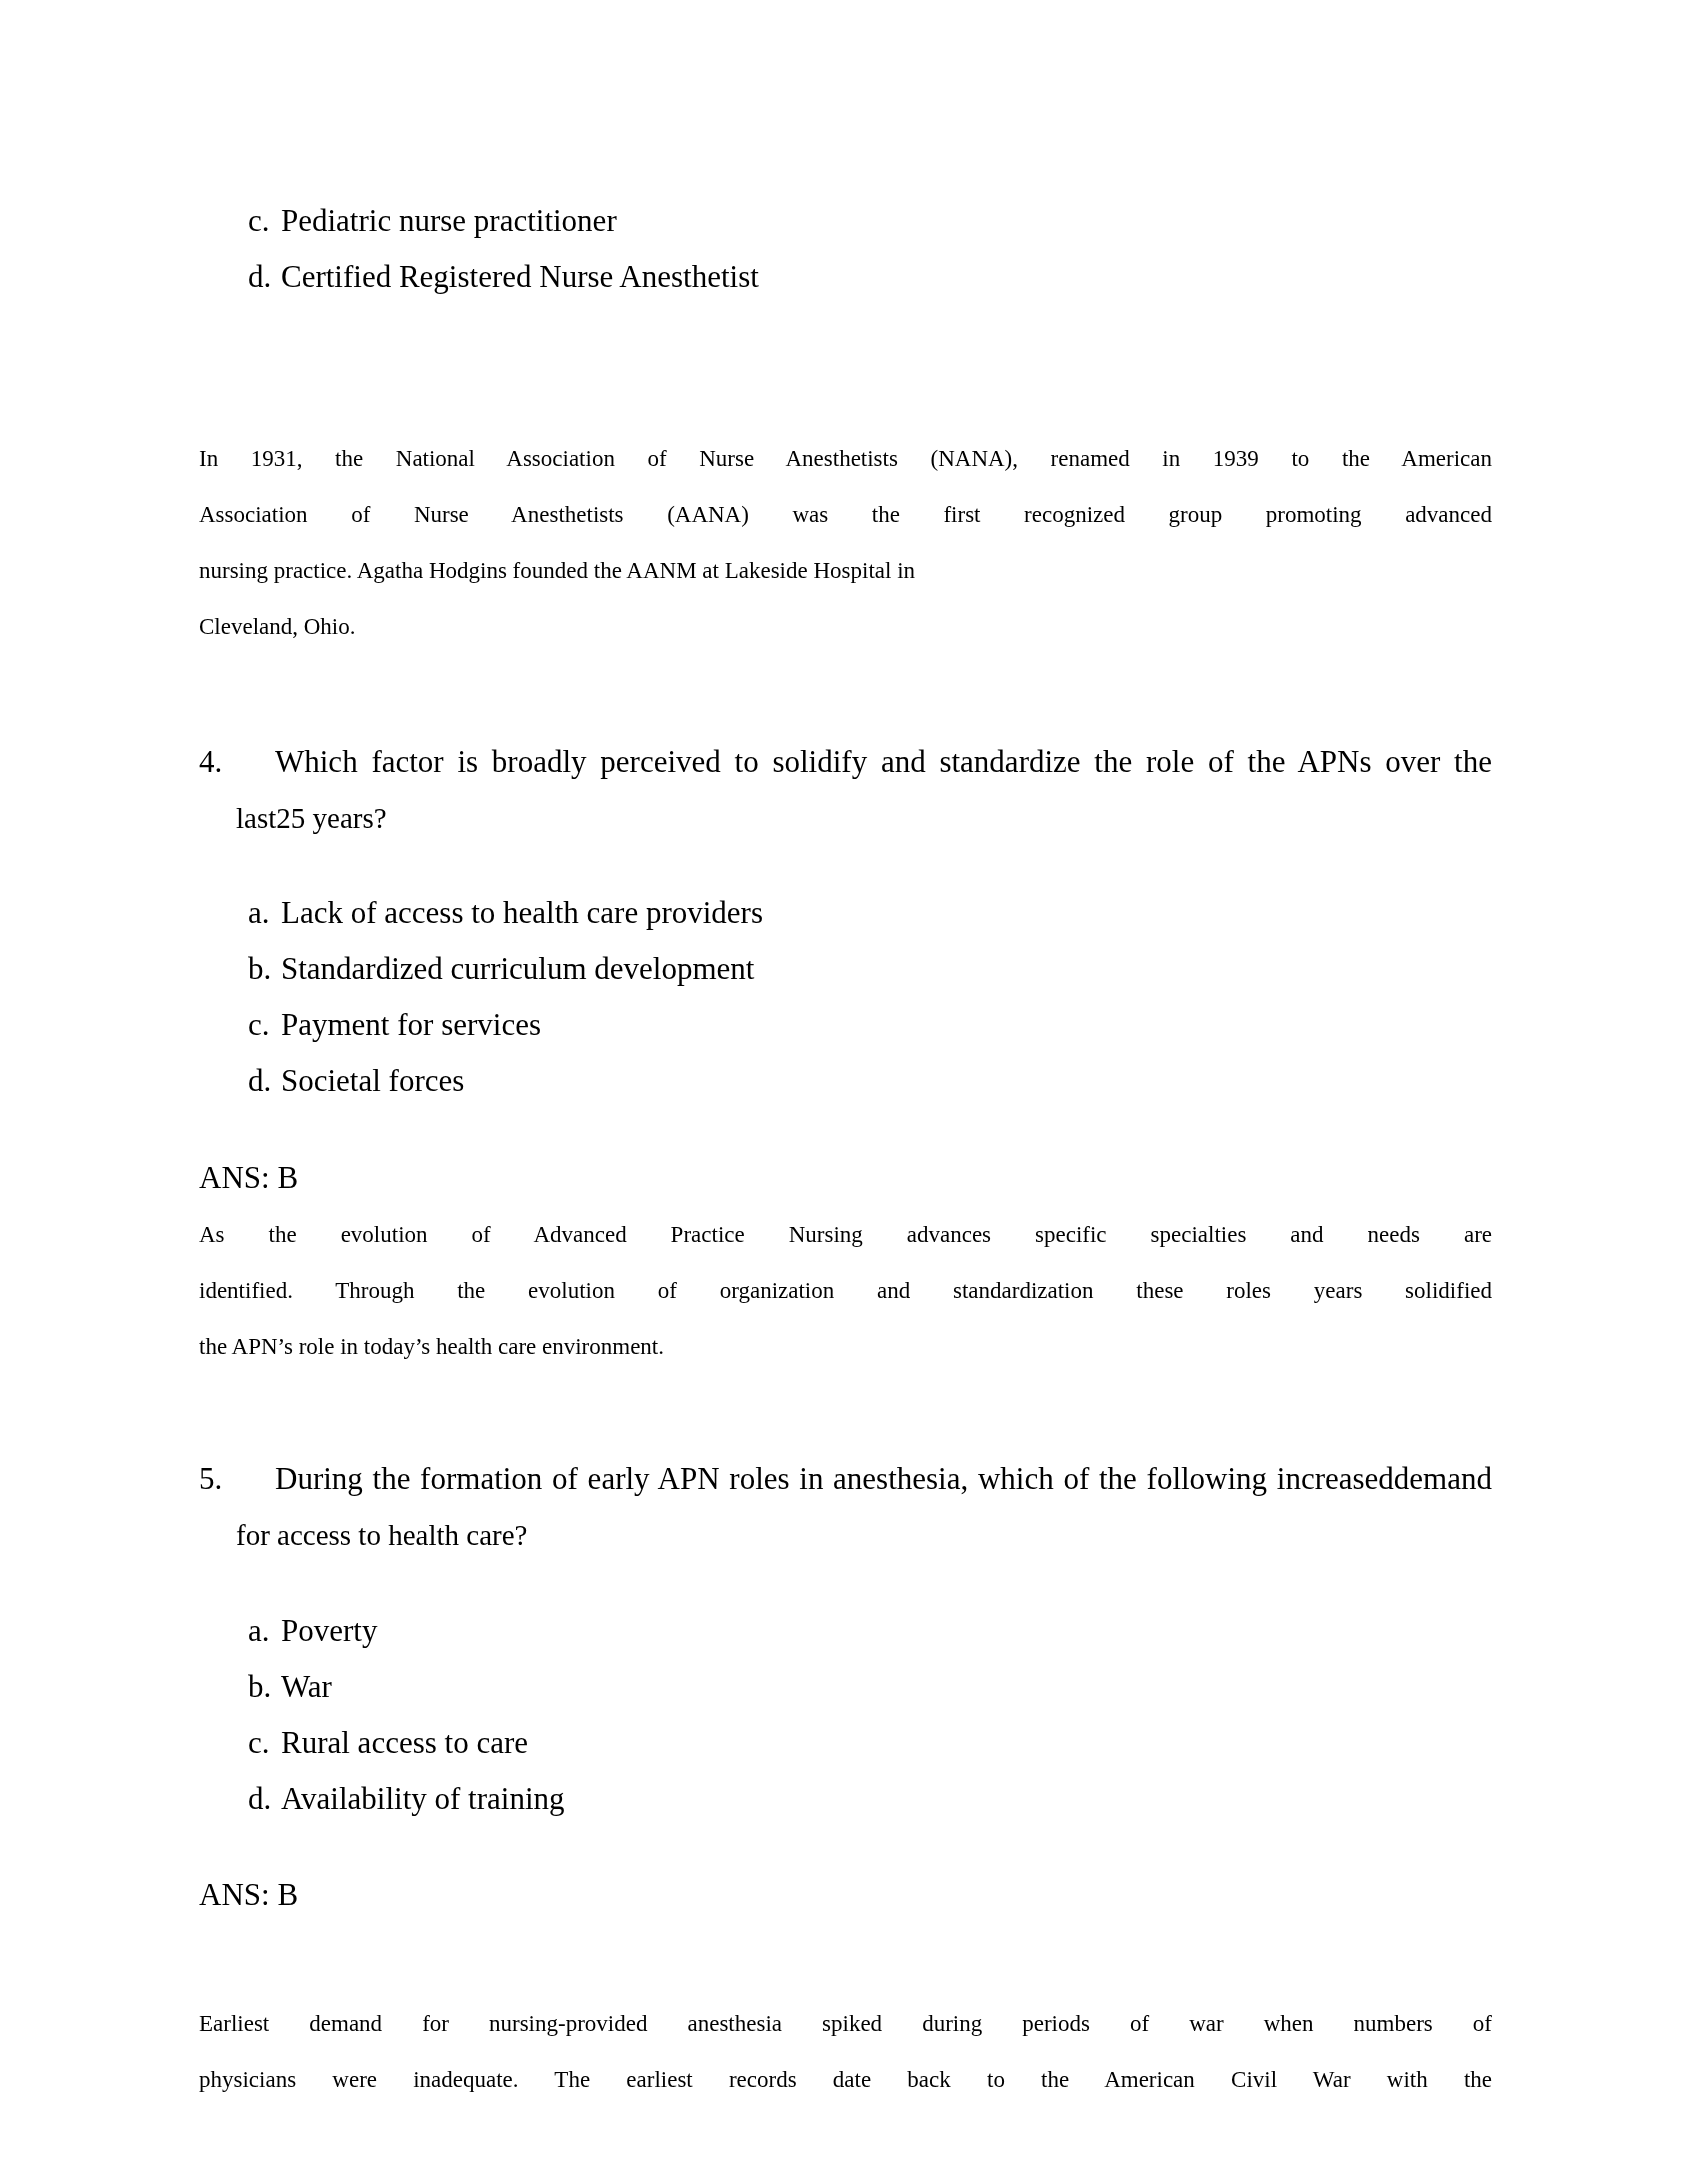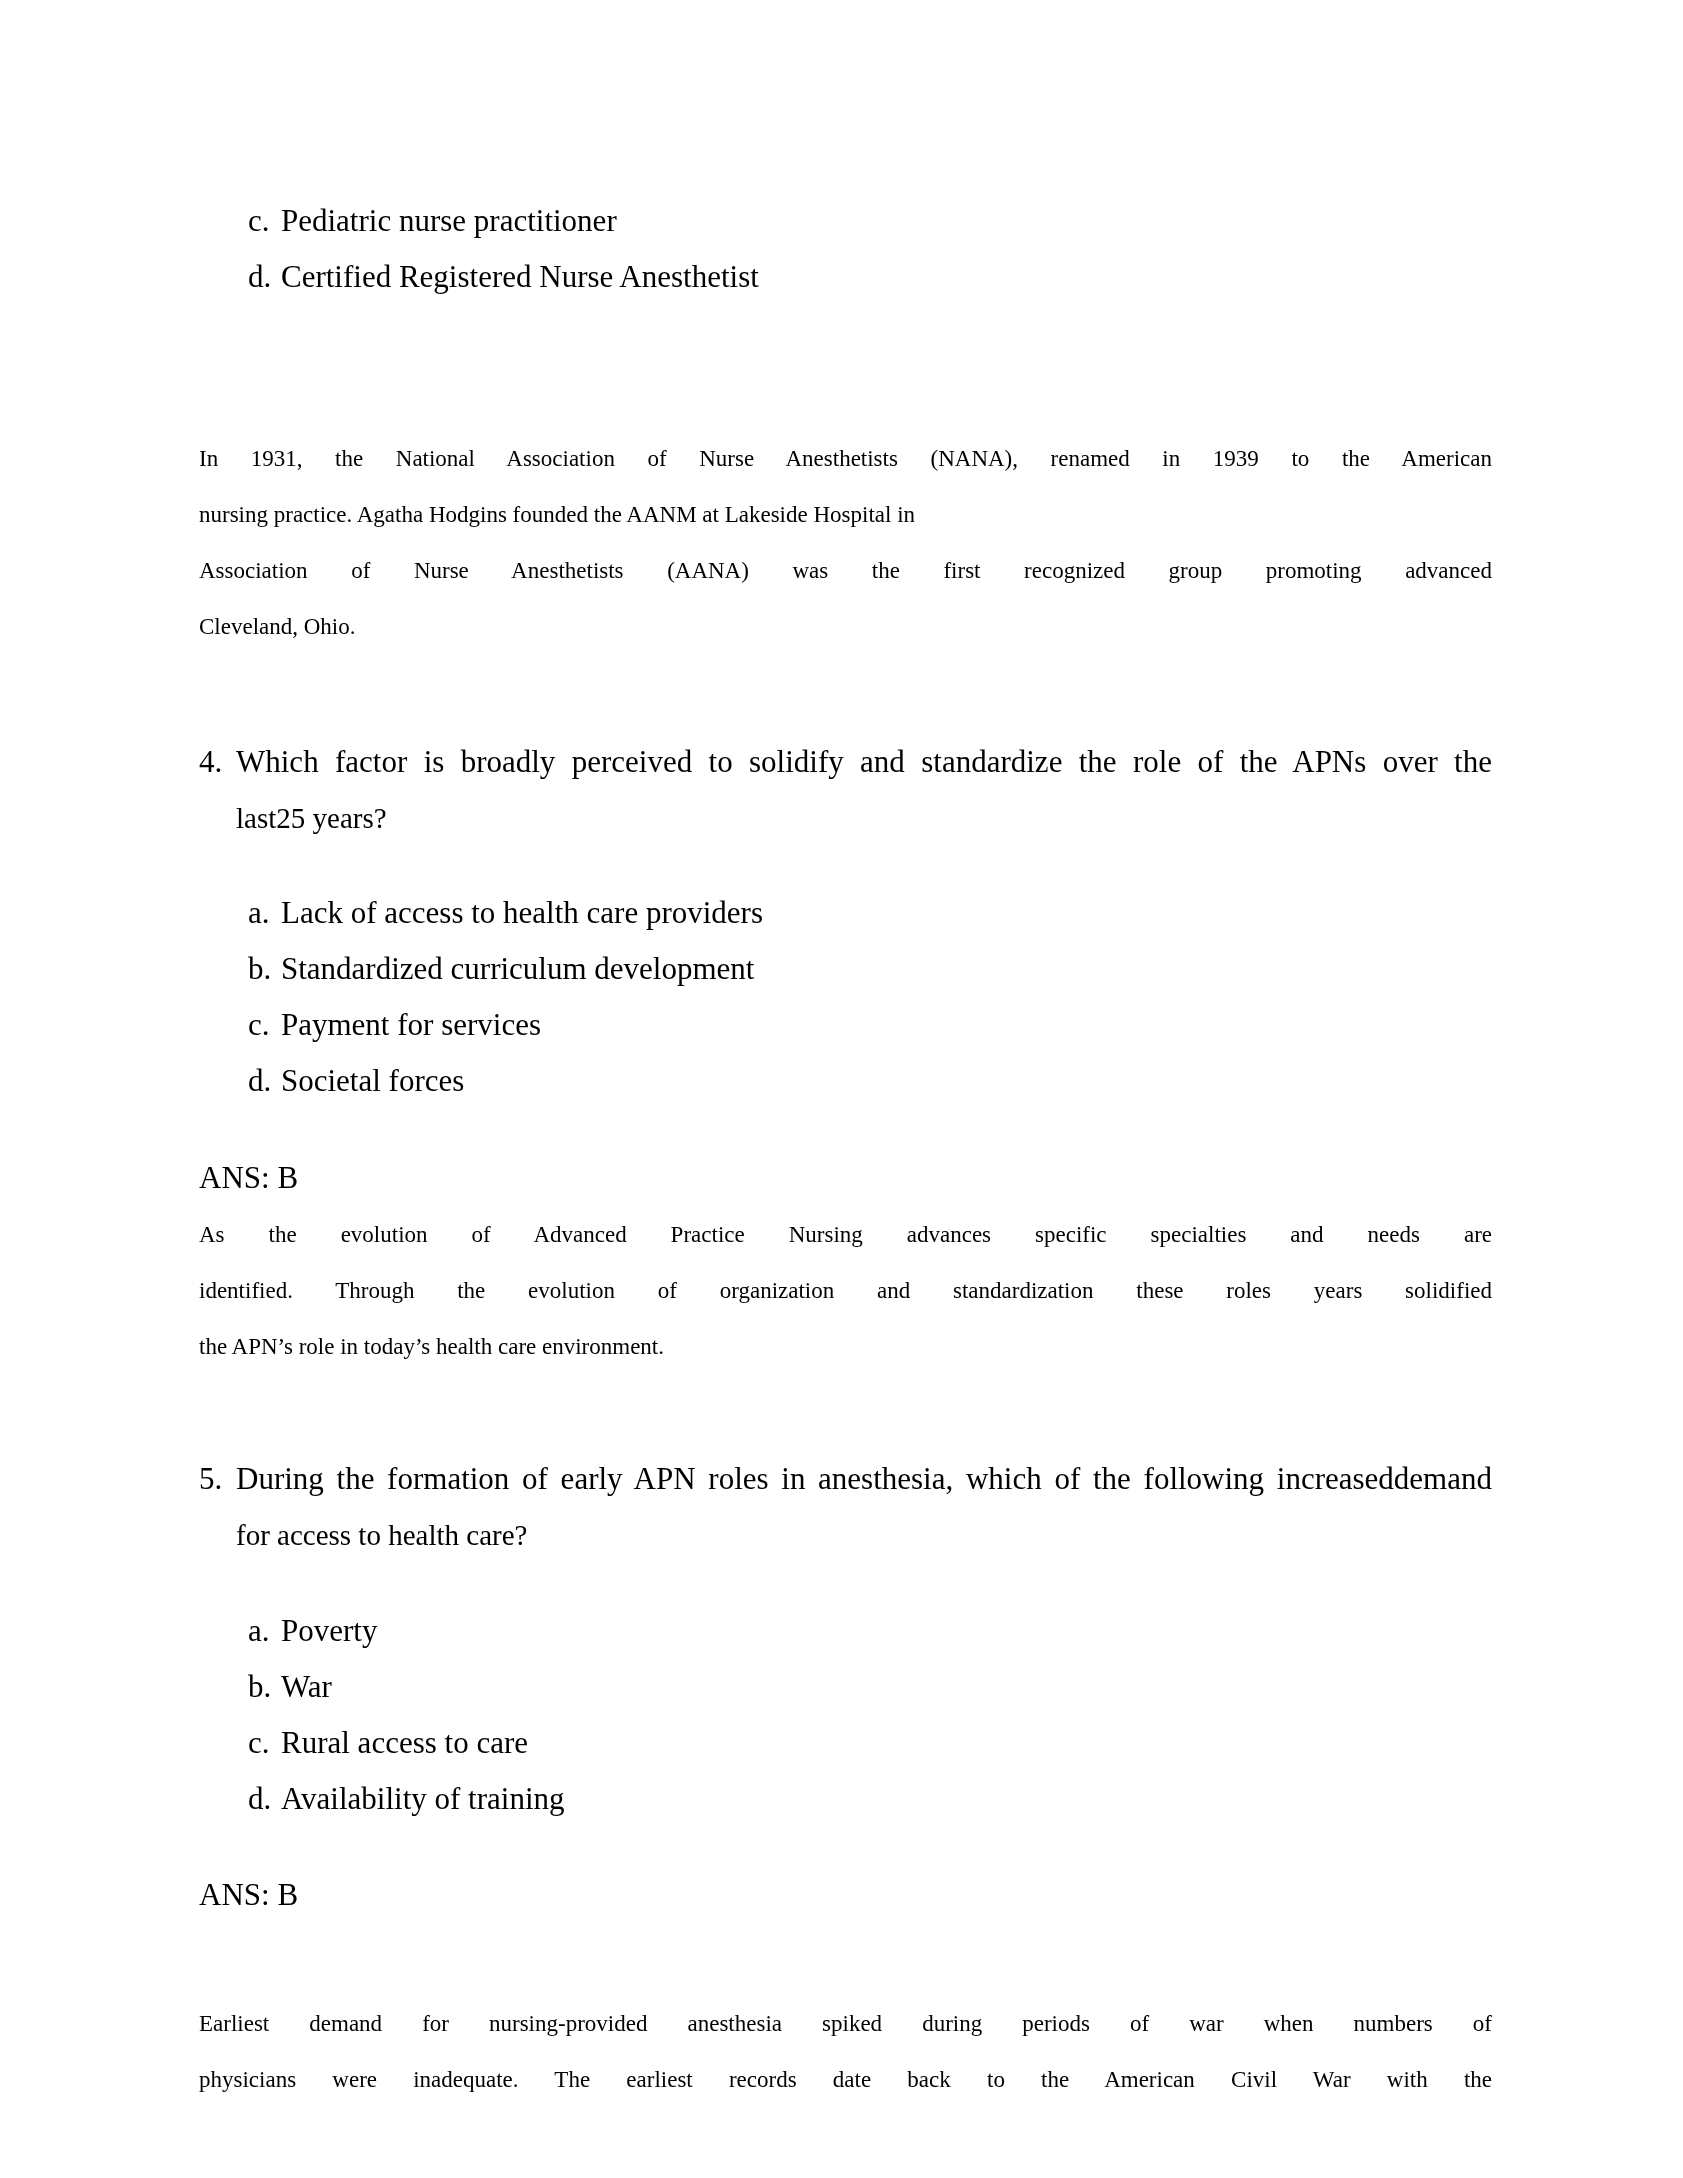--- a/index.html
+++ b/index.html
@@ -51,20 +51,21 @@
     width: 37px;
     flex: 0 0 37px;
     white-space: nowrap;
   }
   .q-text {
     flex: 1 1 auto;
   }
   .q-text.justify {
     text-align: justify;
     text-align-last: justify;
+    margin-left: 39px;
   }
   .q-cont {
     padding-left: 37px;
     height: 56px;
     line-height: 56px;
     font-size: 29px;
     white-space: nowrap;
   }
   .options {
     position: absolute;
@@ -101,22 +102,22 @@
       <span>Pediatric nurse practitioner</span>
     </div>
     <div class="option">
       <span class="opt-letter">d.</span>
       <span>Certified Registered Nurse Anesthetist</span>
     </div>
   </div>
 
   <div class="block" style="top:431px;">
     <div class="line justify">In 1931, the National Association of Nurse Anesthetists (NANA), renamed in 1939 to the American</div>
+    <div class="line justify">Association of Nurse Anesthetists (AANA) was the first recognized group promoting advanced</div>
     <div class="line left">nursing practice. Agatha Hodgins founded the AANM at Lakeside Hospital in</div>
-    <div class="line justify">Association of Nurse Anesthetists (AANA) was the first recognized group promoting advanced</div>
     <div class="line left">Cleveland, Ohio.</div>
   </div>
 
   <div class="block" style="top:734px;">
     <div class="q-line">
       <span class="q-num">4.</span>
       <span class="q-text justify">Which factor is broadly perceived to solidify and standardize the role of the APNs over the</span>
     </div>
     <div class="q-cont">last25 years?</div>
   </div>

